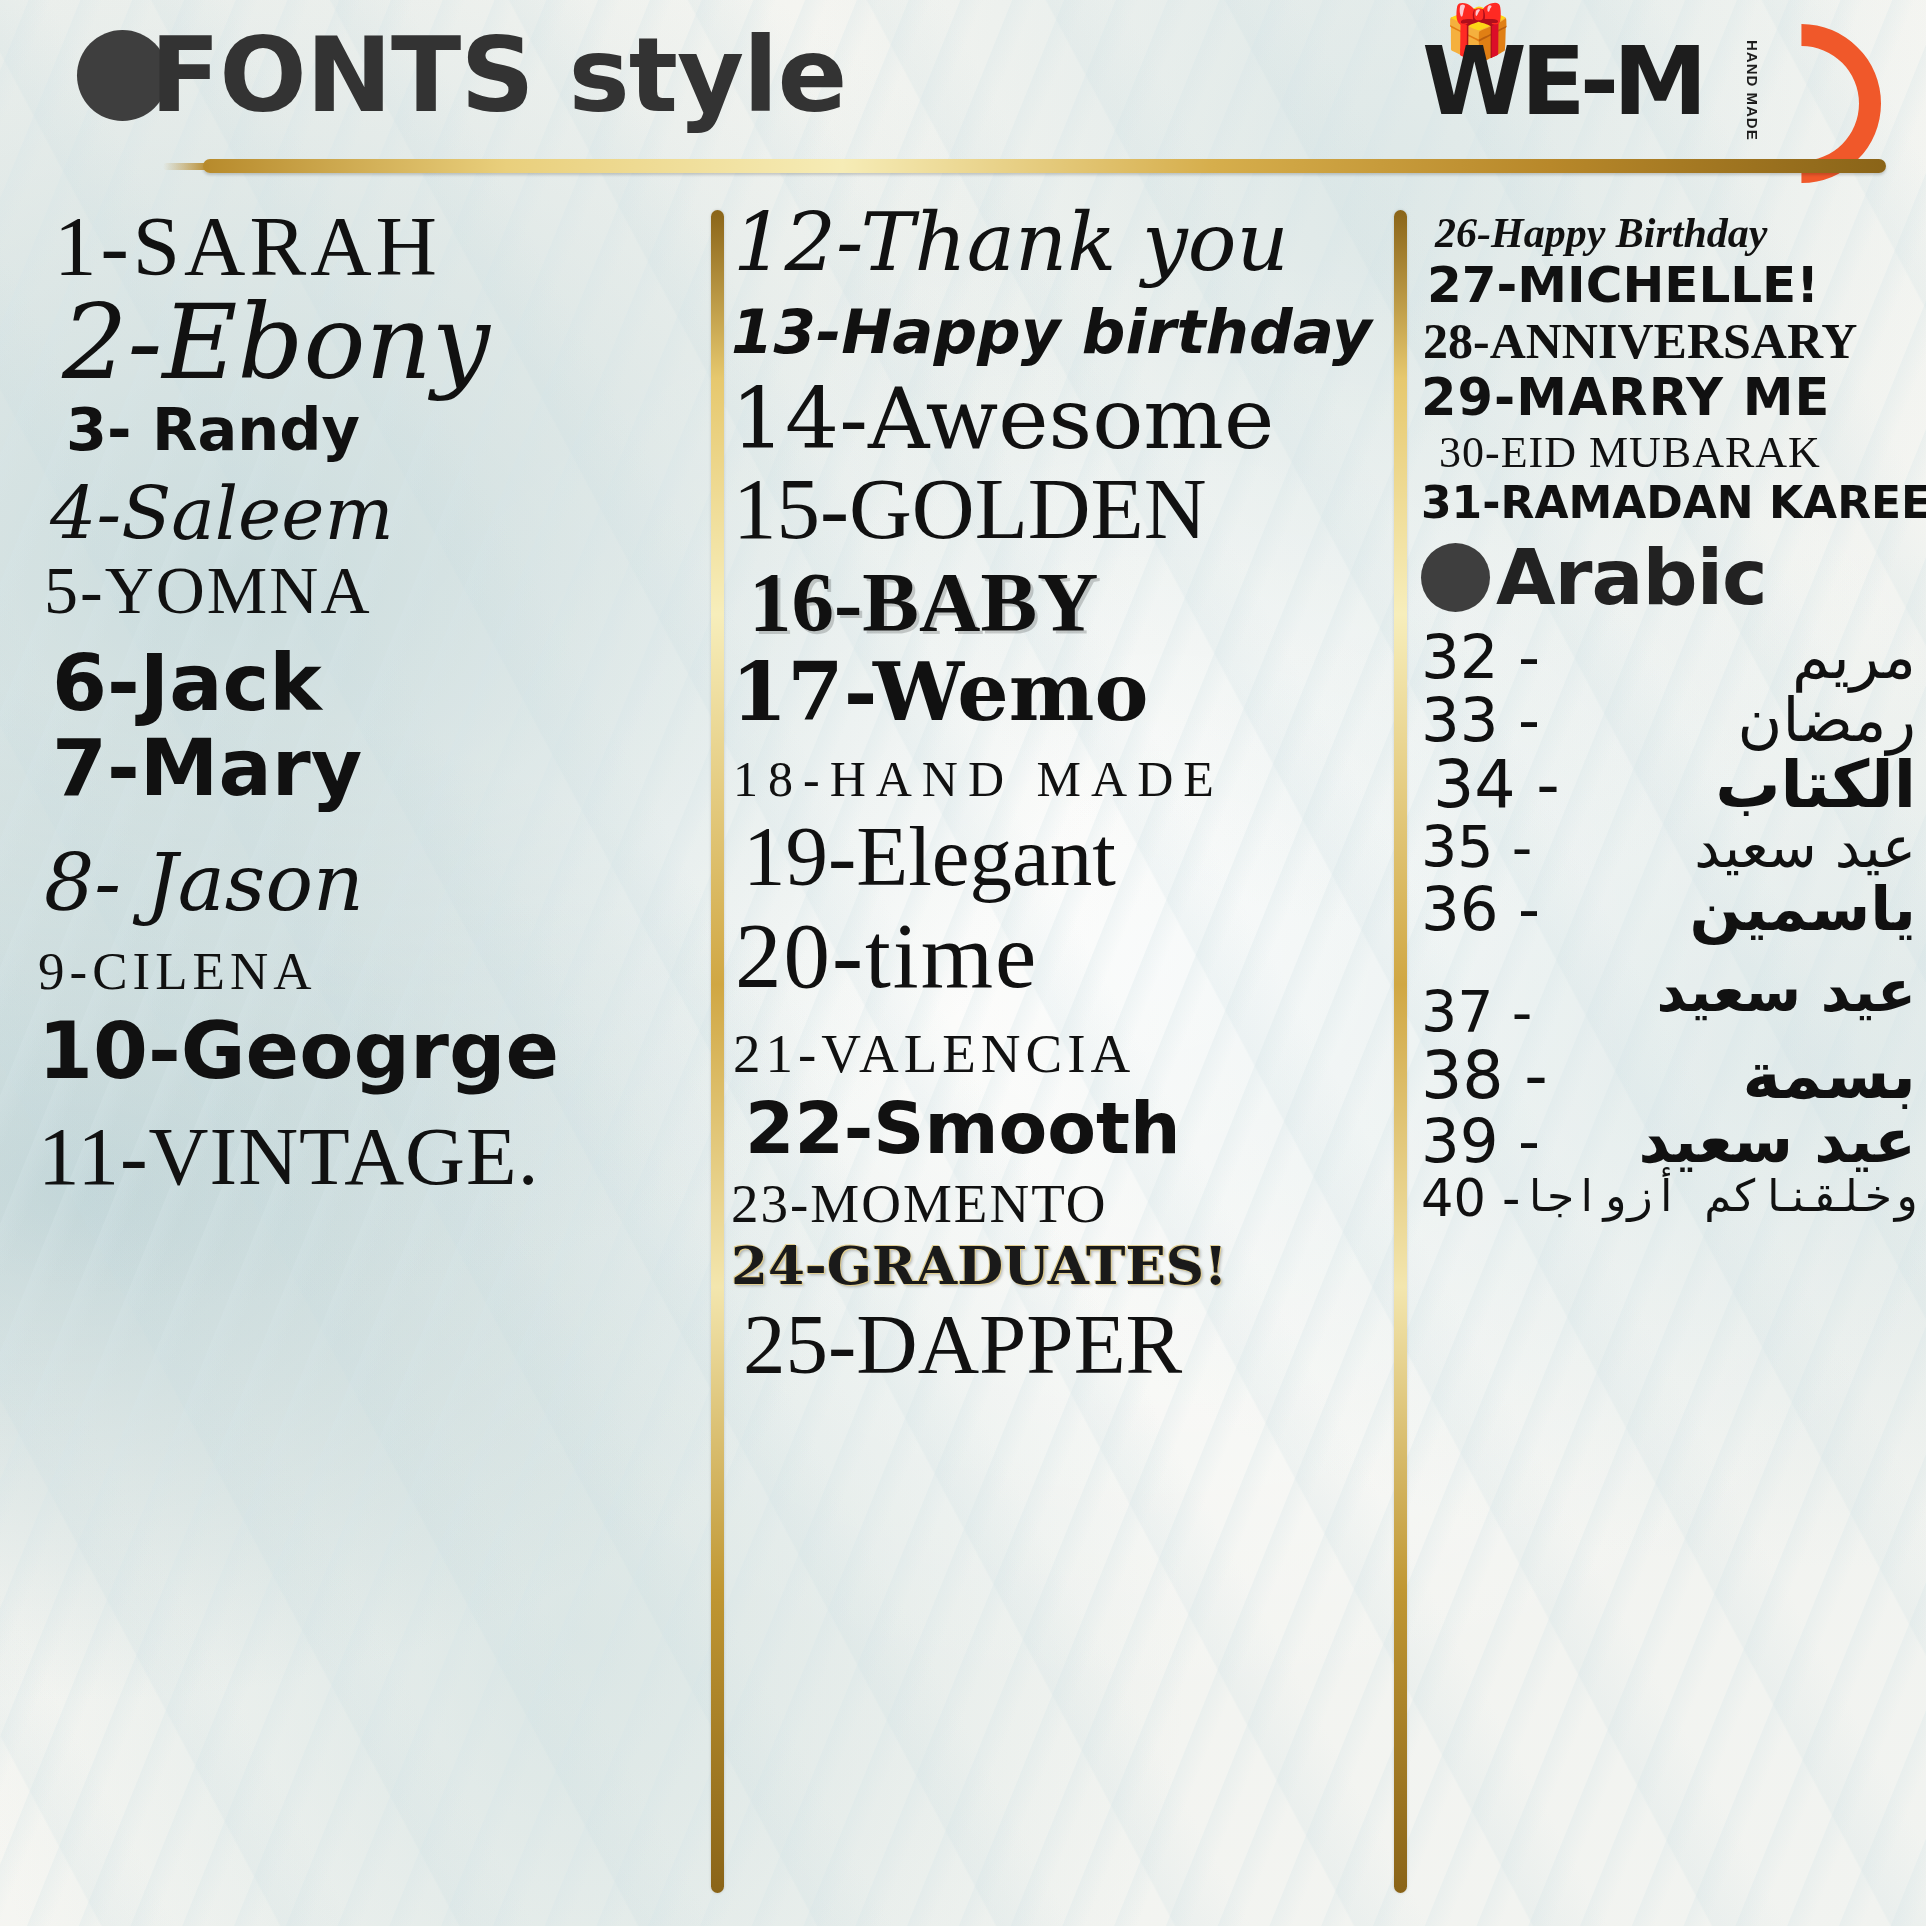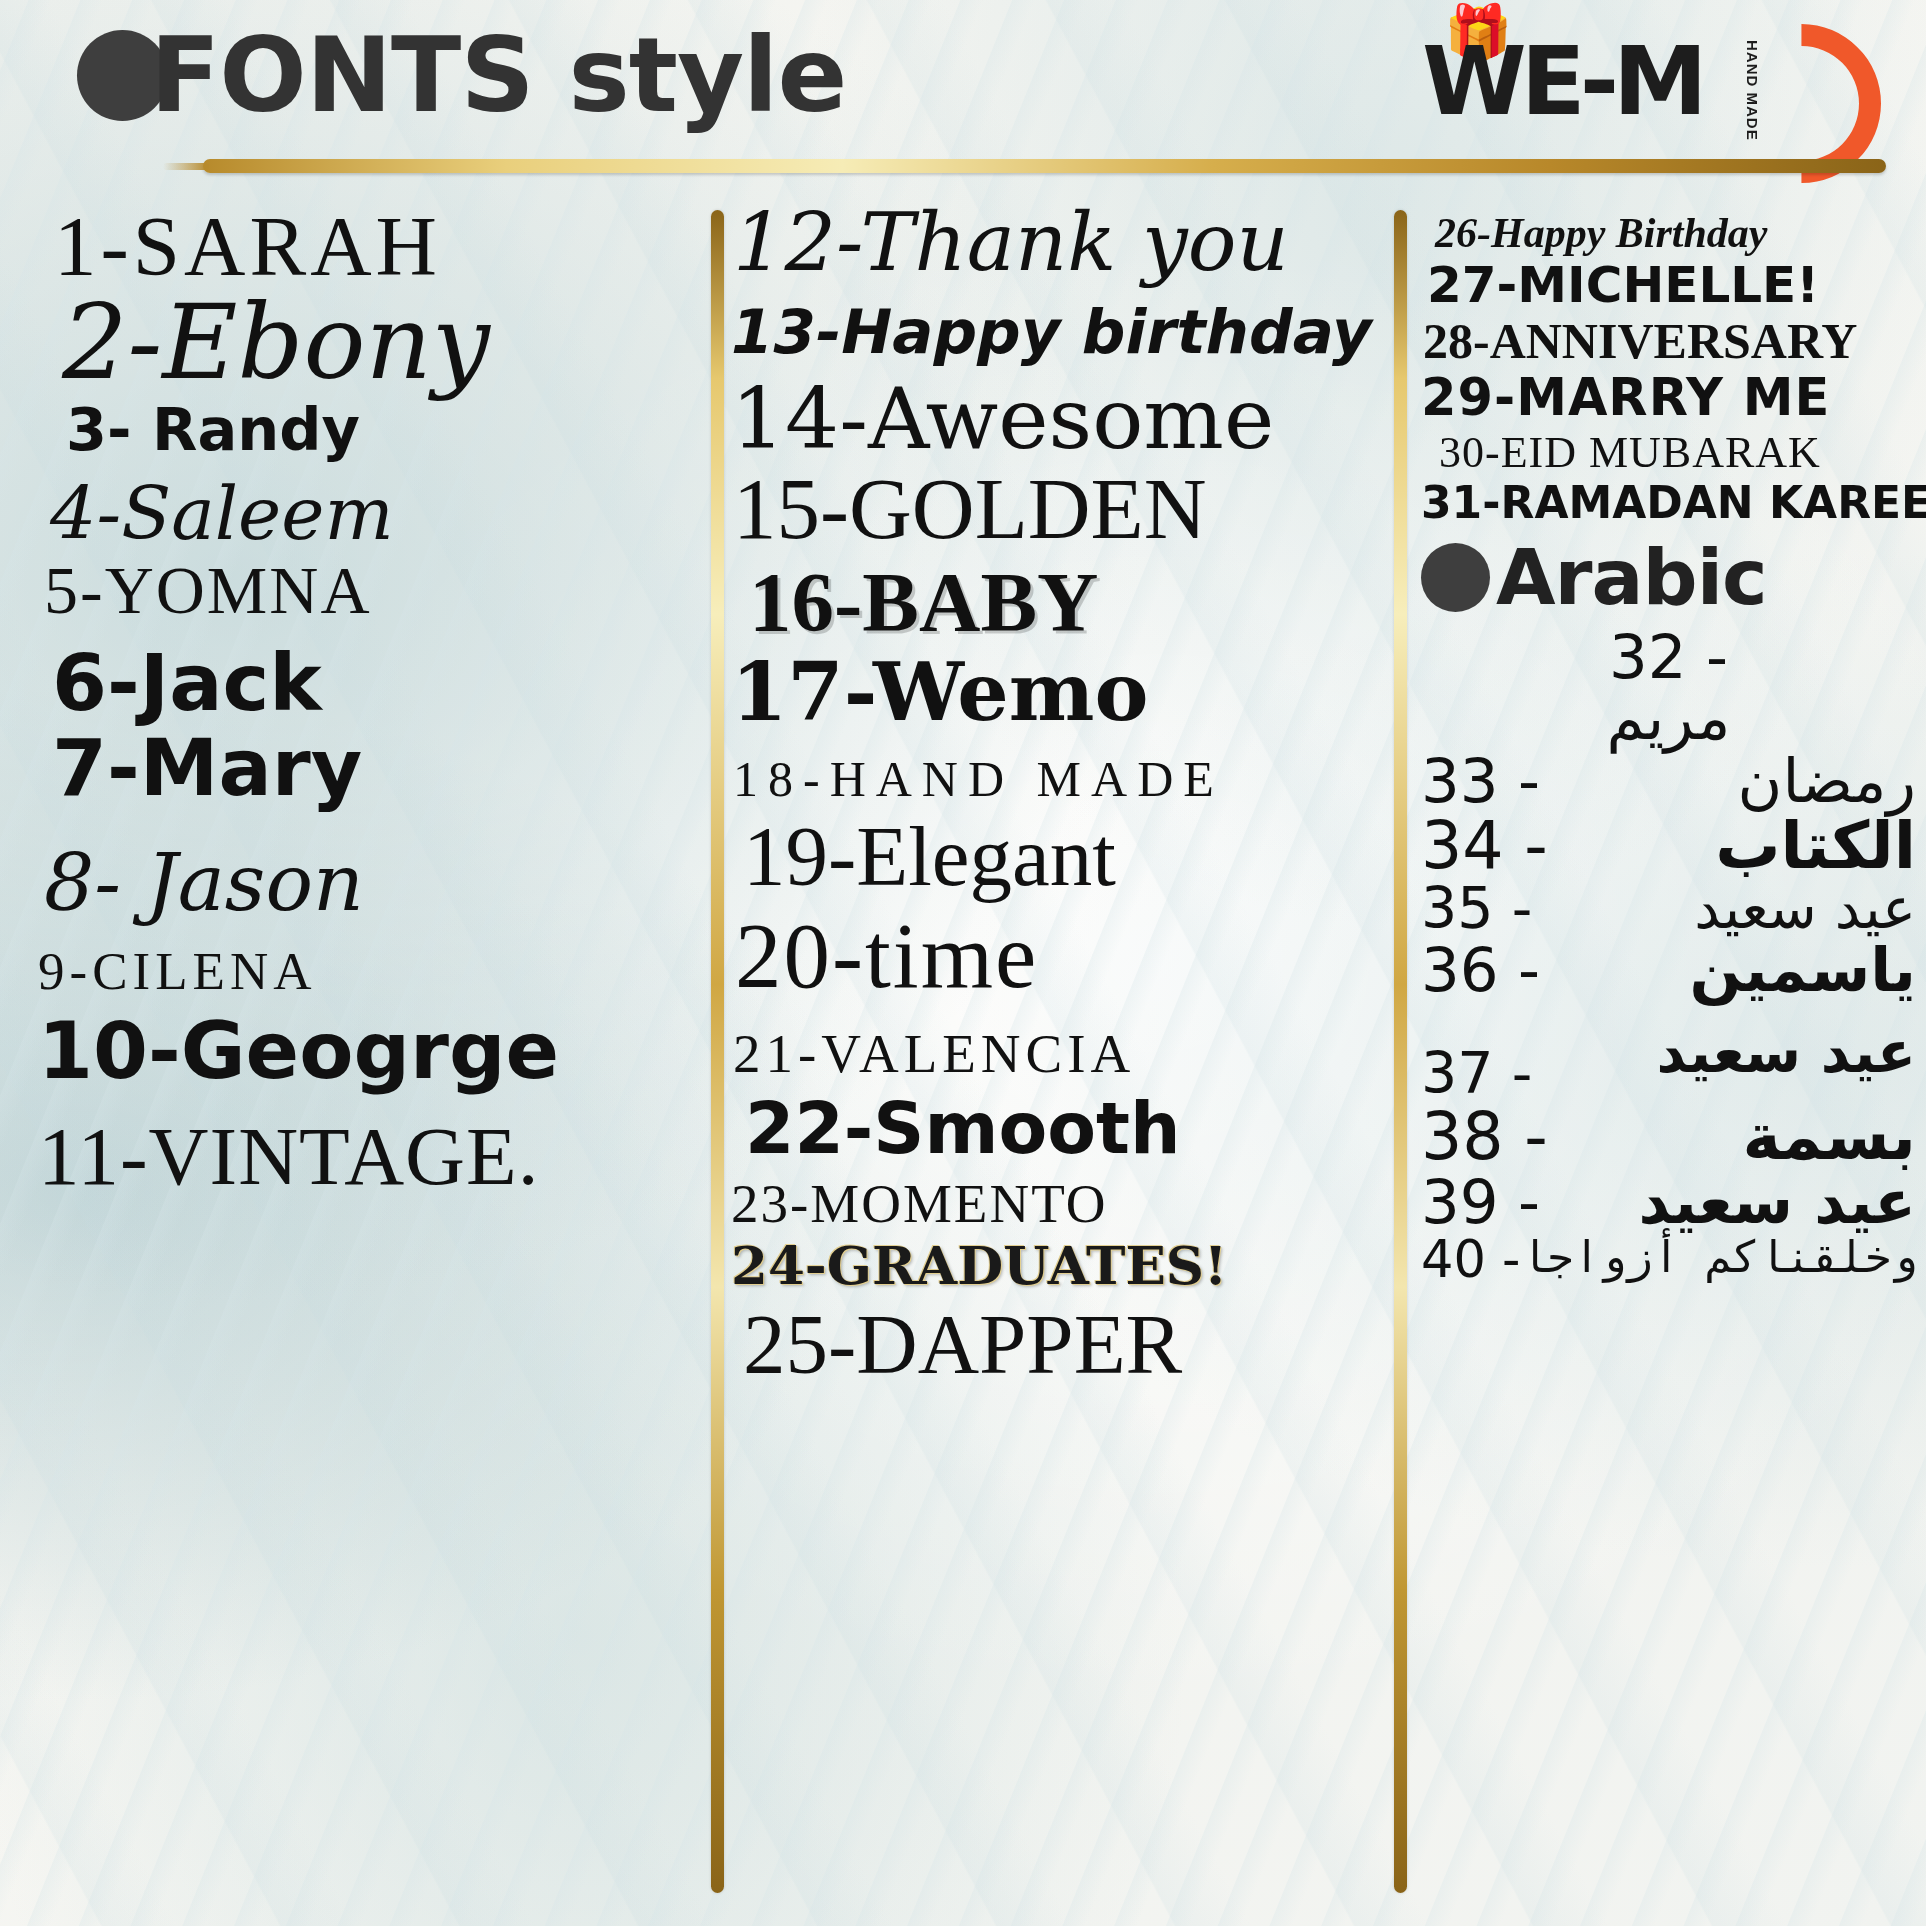--- a/index.html
+++ b/index.html
@@ -390,32 +390,32 @@
 
       <div class="line f-djv heavy" style="font-size:44px; margin:6px 0 4px 0;">
         <span>31-</span><span>RAMADAN KAREEM</span>
       </div>
 
       <div class="arabic-head">
         <span class="arabic-dot"></span>
         <span class="arabic-label">Arabic</span>
       </div>
 
-      <div class="line f-djv" style="font-size:61px; margin:2px 0 2px 0; display:flex; justify-content:space-between; align-items:center;flex-direction:column;">
+      <div class="line f-djv" style="font-size:61px; margin:2px 0 2px 0; display:flex; justify-content:space-between; align-items:center;">
         <span>32 -</span>
           <span class="rtl">مريم</span>
       </div>
 
       <div class="line f-djv" style="font-size:61px; margin:2px 0 2px 0; display:flex; justify-content:space-between; align-items:center;">
         <span>33 -</span>
           <span class="rtl" style="letter-spacing:6px;">رمضان</span>
       </div>
 
       <div class="line f-djv heavy" style="font-size:65px; margin:2px 0 2px 0; display:flex; justify-content:space-between; align-items:center;">
-        <span style="font-weight:normal;">34 -</span>
+        <span style="font-weight:normal;margin-left:12px;">34 -</span>
           <span class="rtl">الكتاب</span>
       </div>
 
       <div class="line f-djv" style="font-size:57px; margin:2px 0 2px 0; display:flex; justify-content:space-between; align-items:center;">
         <span>35 -</span>
           <span class="rtl">عيد سعيد</span>
       </div>
 
       <div class="line f-djv heavy" style="font-size:61px; margin:2px 0 2px 0; display:flex; justify-content:space-between; align-items:center;">
         <span style="font-weight:normal;">36 -</span>

